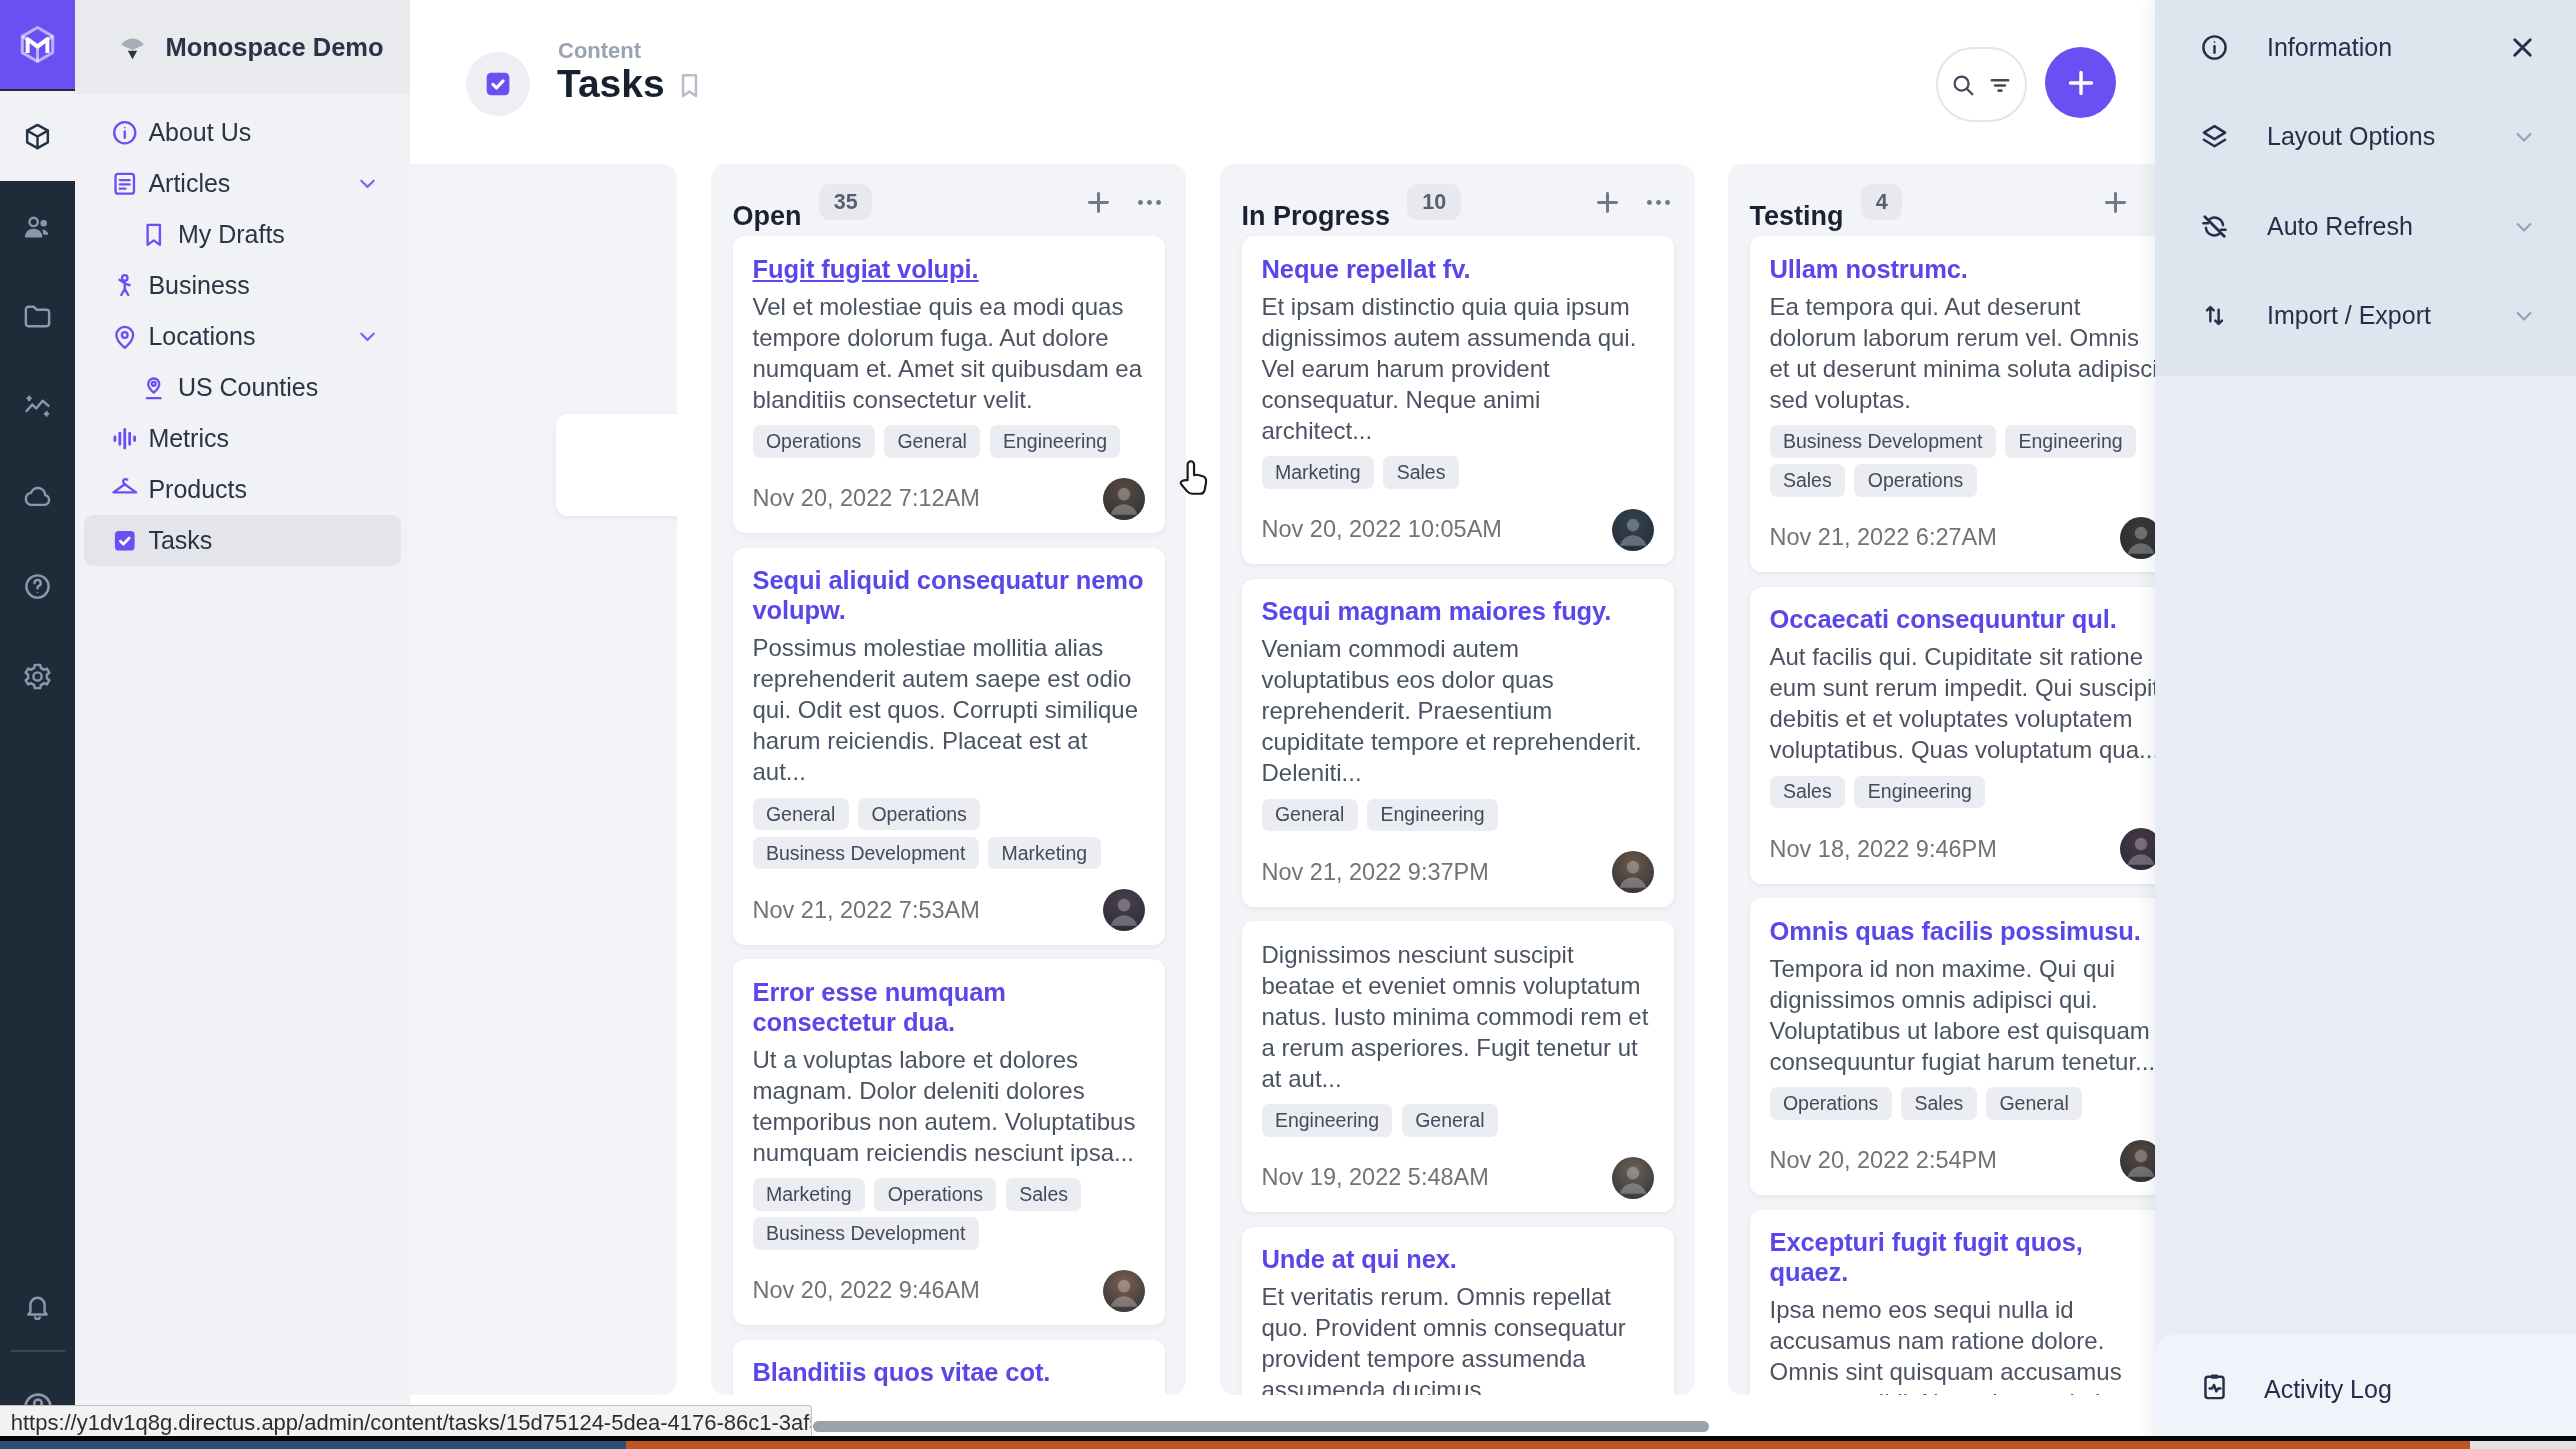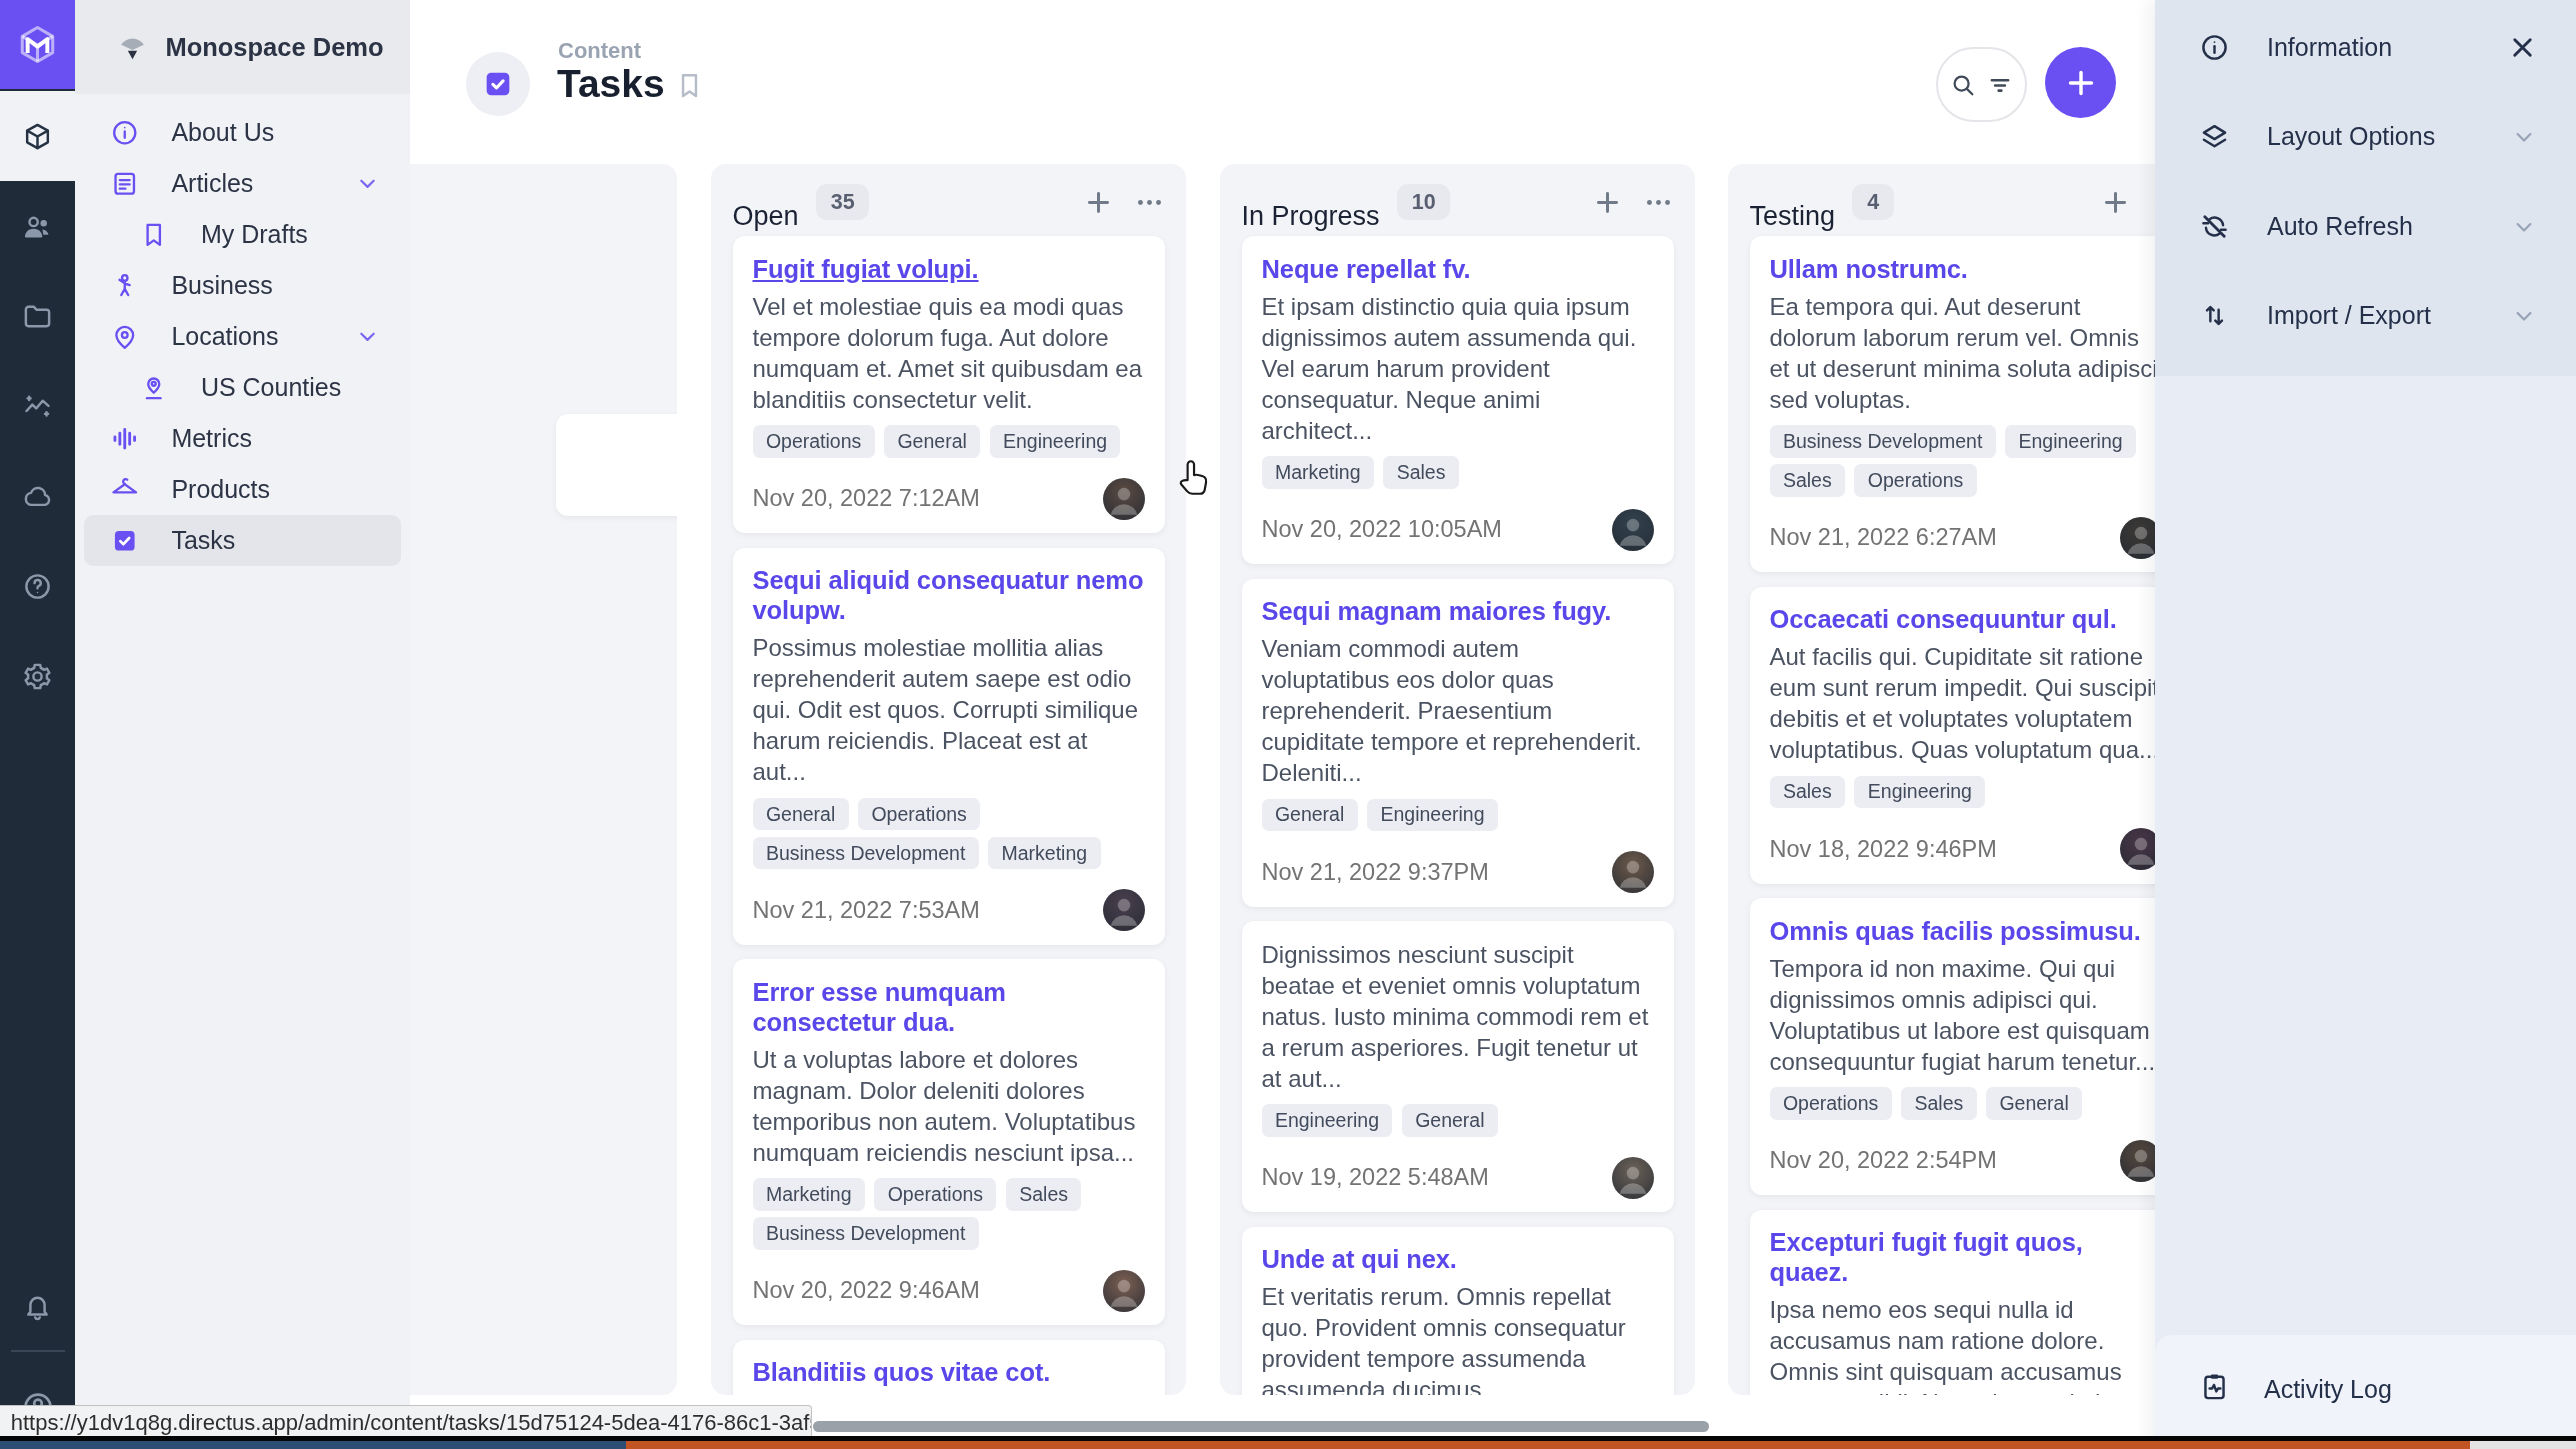--- a/index.html
+++ b/index.html
@@ -11,40 +11,40 @@
   .logo-tile{position:absolute;left:0;top:0;width:75px;height:89px;background:#6a50f2;display:flex;align-items:center;justify-content:center;}
   .module-tile{position:absolute;left:0;width:75px;height:90px;display:flex;align-items:center;justify-content:center;color:#8b98aa;}
   .module-tile.active{background:#f0f2f5;color:#253243;}
   .mb-divider{position:absolute;left:10.7px;width:54px;height:2px;background:#3a4656;}
 
   
   .nav{position:absolute;left:75px;top:0;width:335px;height:1449px;background:#f0f2f5;z-index:30;}
   .nav-header{height:94px;background:#e8eaee;display:flex;align-items:center;gap:17.4px;padding-left:42px;}
   .nav-header .pname{font-size:25.5px;color:#2b3345;font-weight:600;}
   .nav-list{position:absolute;top:107px;left:9.4px;right:9.4px;}
-  .nav-item{height:51px;display:flex;align-items:center;gap:32px;padding-left:25.5px;border-radius:9.4px;color:#2b3345;font-size:25px;cursor:pointer;}
+  .nav-item{height:51px;display:flex;align-items:center;gap:9px;padding-left:25.5px;border-radius:9.4px;color:#2b3345;font-size:25px;cursor:pointer;}
   .nav-item.sub{padding-left:55px;}
   .nav-item.active{background:#e3e5ea;}
   .nav-item .nicon{color:#6a50f2;display:flex;}
   .nav-item .chev{margin-left:auto;margin-right:20px;color:#7a64f0;display:flex;}
 
   
   .main-header{position:absolute;left:411px;top:0;width:1746px;height:164px;background:#fff;z-index:20;}
   .title-badge{position:absolute;left:466px;top:52px;width:64px;height:64px;border-radius:50%;background:#edeff5;display:flex;align-items:center;justify-content:center;color:#6a50f2;z-index:21;}
   .breadcrumb{position:absolute;left:558px;top:38px;font-size:22px;font-weight:600;color:#9aa3b1;z-index:21;}
   .page-title{position:absolute;left:557px;top:62px;font-size:39px;font-weight:700;color:#18202f;z-index:21;}
   .bm-icon{position:absolute;left:674px;top:70px;color:#b6bdc9;z-index:21;}
   .search-pill{position:absolute;left:1936px;top:47px;width:87px;height:71px;border:2px solid #e3e5e9;border-radius:38px;display:flex;align-items:center;justify-content:center;gap:9.4px;color:#414a59;z-index:21;background:#fff;}
   .add-btn{position:absolute;left:2045px;top:47px;width:71px;height:71px;border-radius:50%;background:#6a50f2;display:flex;align-items:center;justify-content:center;color:#fff;z-index:21;cursor:pointer;}
 
   
   .board{position:absolute;left:0;top:0;width:2576px;height:1449px;z-index:10;}
   .column{position:absolute;top:164px;height:1231px;background:#f3f4f7;border-radius:14.8px;padding:14.8px 21.5px 0;box-sizing:border-box;overflow:hidden;}
   .col-head{height:47px;display:flex;align-items:center;margin-bottom:10.7px;}
-  .col-name{font-size:27px;font-weight:400;color:#1a2233;margin-top:28px;}
+  .col-name{font-size:27px;font-weight:700;color:#1a2233;margin-top:28px;}
   .col-count{margin-left:17.4px;background:#e8e9ee;color:#575f70;font-size:21.5px;font-weight:600;padding:5.4px 14.8px;border-radius:10.7px;}
   .col-add{margin-left:auto;color:#707a89;display:flex;cursor:pointer;}
   .col-dots{margin-left:20px;color:#707a89;display:flex;cursor:pointer;}
   .card{background:#fff;border-radius:12px;padding:17.4px 20px 13.4px;margin-bottom:14.8px;box-shadow:0 2px 6.7px rgba(17,24,39,.06);cursor:pointer;}
   .card-title{font-size:25.5px;font-weight:700;color:#5a47ea;line-height:1.18;margin:0 0 6.7px;letter-spacing:-0.1px;}
   .card-title.u{text-decoration:underline;}
   .card-body{font-size:24px;color:#4b5362;line-height:31px;margin:0 0 10.7px;}
   .tags{display:flex;flex-wrap:wrap;gap:6.7px 9.4px;margin-bottom:20px;}
   .tag{background:#ecedf2;border-radius:6.7px;padding:4.7px 13.4px;font-size:19.5px;color:#424b5c;font-weight:500;white-space:nowrap;}
   .meta{display:flex;align-items:center;justify-content:space-between;margin-top:9.4px;}

